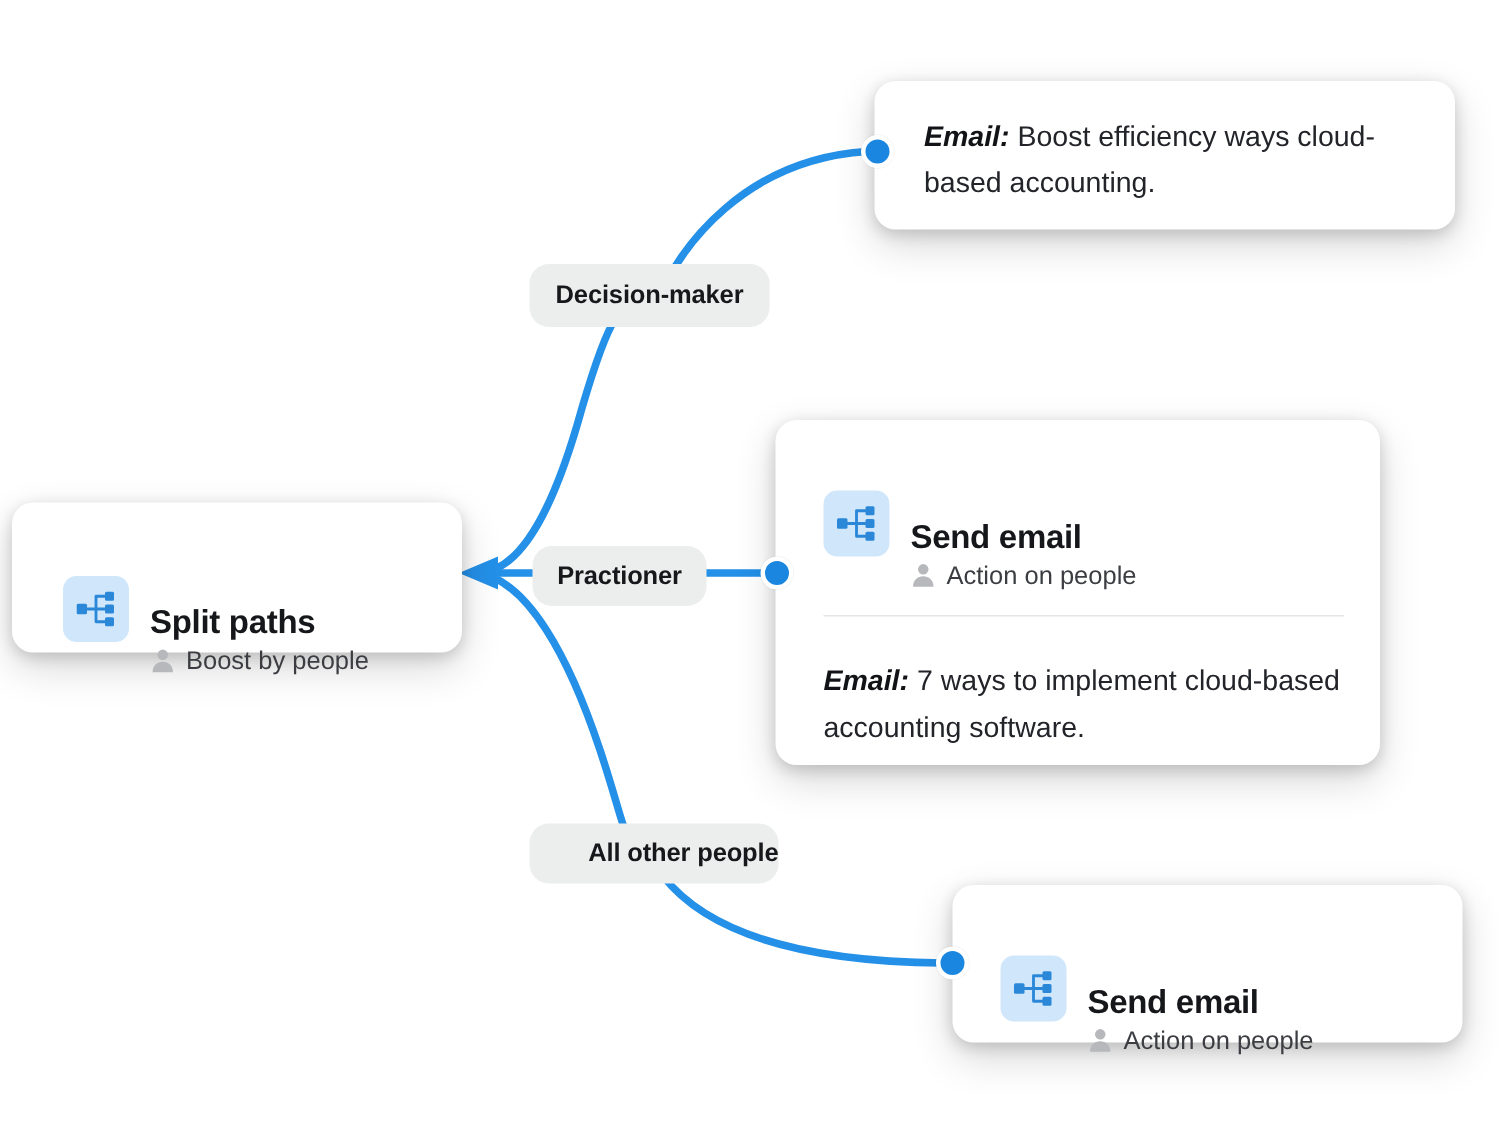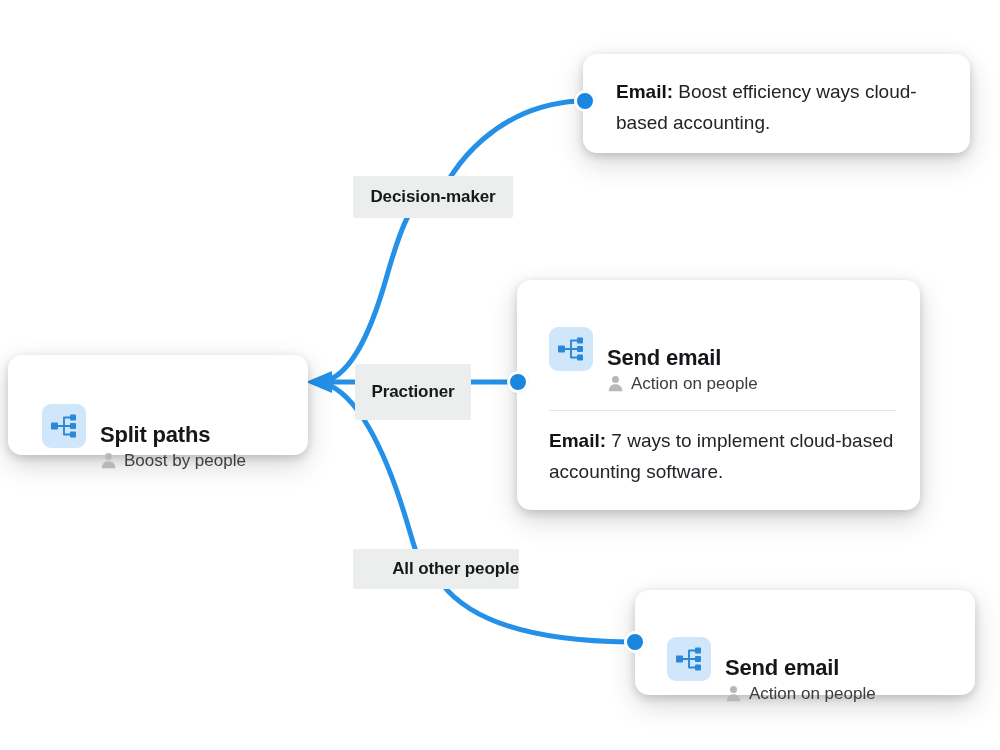--- a/index.html
+++ b/index.html
@@ -85,58 +85,58 @@
     height: 1px;
     background: #e3e4e6;
     margin: 16px 0 0 0;
   }
 
   .body-text {
     font-size: 19px;
     line-height: 1.62;
     color: #222429;
   }
-  .body-text b { font-weight: bold; color: #121316; }
+  .body-text b { font-weight: bold; color: #121316; font-style: italic; }
 
   
   #card-split {
-    left: 8px;  top: 355px;  width: 300px;  height: 100px;
+    left: 8px;  top: 335px;  width: 300px;  height: 100px;
     padding: 26px 0 0 34px;
   }
   #card-top {
     left: 583px; top: 54px;  width: 387px; height: 99px;
     padding: 23px 26px 0 33px;
   }
   #card-mid {
     left: 517px; top: 280px; width: 403px; height: 230px;
     padding: 24px 24px 0 32px;
   }
-  #card-mid .body-text { margin-top: 15px; }
+  #card-mid .body-text { margin-top: 29px; }
   #card-bottom {
     left: 635px; top: 590px; width: 340px; height: 105px;
     padding: 24px 0 0 32px;
   }
 
   
   .branch-label {
     position: absolute;
     background: #eceded;
-    border-radius: 2px;
+    border-radius: 13px;
     font-size: 17px;
     font-weight: bold;
     color: #17181b;
     letter-spacing: -0.1px;
     display: flex;
     align-items: center;
     justify-content: center;
     white-space: nowrap;
     box-sizing: border-box;
   }
   #label-decision { left: 353px; top: 176px; width: 160px; height: 42px; }
-  #label-practioner { left: 355px; top: 364px; width: 116px; height: 56px; }
+  #label-practioner { left: 355px; top: 364px; width: 116px; height: 40px; }
   #label-allother { left: 353px; top: 549px; width: 166px; height: 40px; justify-content: flex-end; }
 
   
   .dot {
     position: absolute;
     width: 22px;
     height: 22px;
     border-radius: 50%;
     background: #1a86e0;
     border: 3px solid #ffffff;

